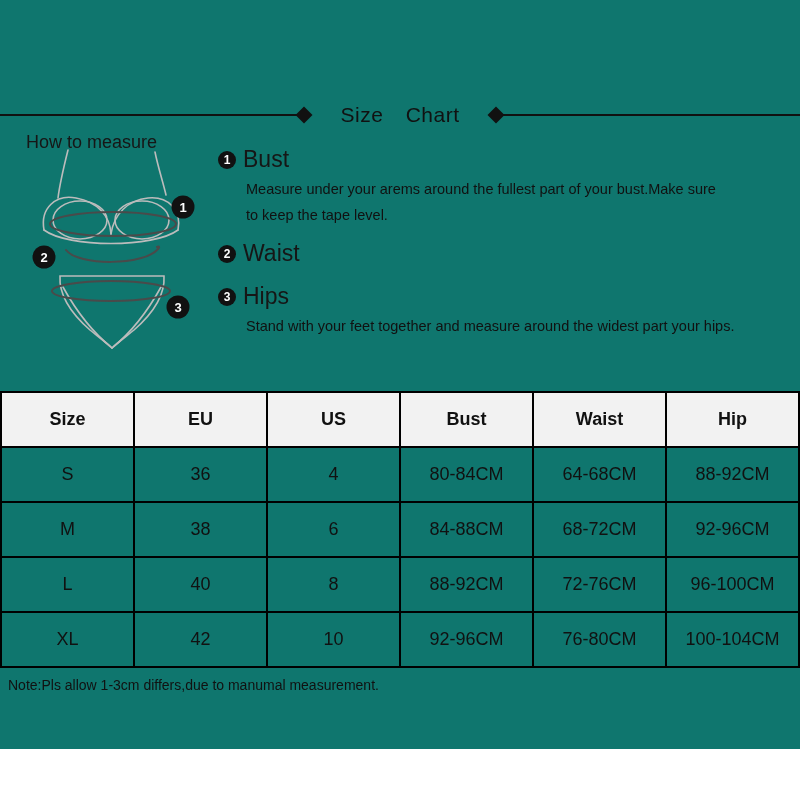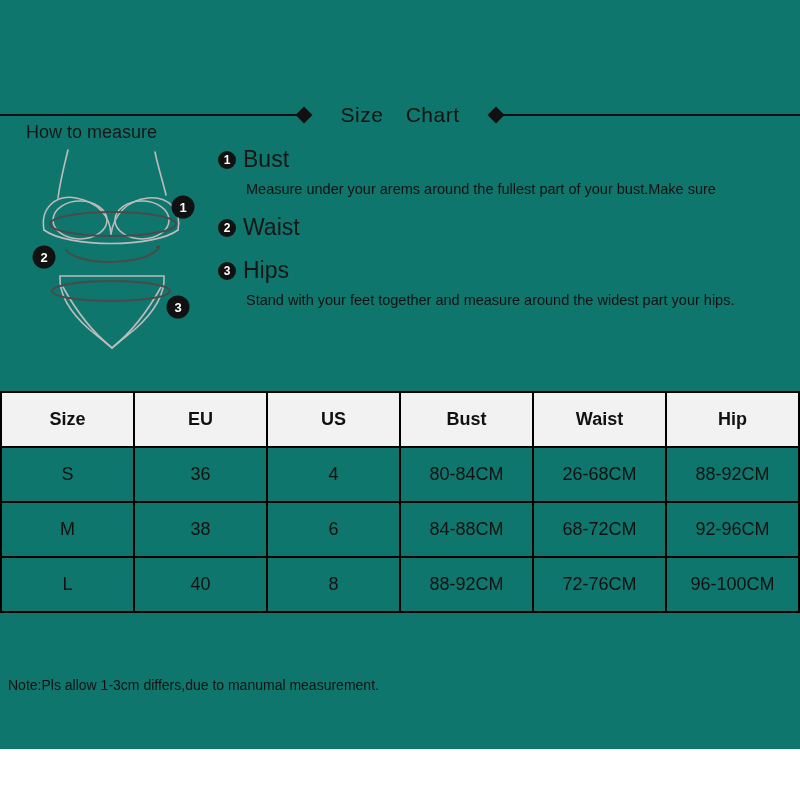--- a/index.html
+++ b/index.html
@@ -9,21 +9,21 @@
     font-family:"Liberation Sans", sans-serif; color:#111111; overflow:hidden;
   }
 
   
   .title-row { position:absolute; top:103px; left:0; right:0; display:flex; align-items:center; }
   .rule { flex:1; height:2px; background:#111111; }
   .diamond { width:12px; height:12px; background:#111111; transform:rotate(45deg); flex:0 0 auto; }
   .title-text { font-size:21px; padding:0 30px; word-spacing:16px; letter-spacing:0.5px; color:#111111; white-space:nowrap; }
 
   
-  .how-heading { position:absolute; left:26px; top:122px; font-size:18px; color:#161616; }
+  .how-heading { position:absolute; left:26px; top:132px; font-size:18px; color:#161616; }
   .illustration { position:absolute; left:18px; top:146px; }
 
   .steps { position:absolute; left:218px; top:146px; width:566px; }
   .step-head { display:flex; align-items:center; gap:7px; }
   .badge {
     width:18px; height:18px; border-radius:50%; background:#111111; color:#ffffff;
     font-size:12px; font-weight:bold; display:flex; align-items:center; justify-content:center;
     flex:0 0 auto; line-height:1;
   }
   .step-name { font-size:23px; color:#161616; }
@@ -98,20 +98,21 @@
 
   <div class="steps">
 
     <div class="step step1">
       <div class="step-head">
         <span class="badge">1</span>
         <span class="step-name">Bust</span>
       </div>
       <div class="step-desc">
         <div>Measure under your arems around the fullest part of your bust.Make sure</div>
+        <div>to keep the tape level.</div>
       </div>
     </div>
 
     <div class="step step2">
       <div class="step-head">
         <span class="badge">2</span>
         <span class="step-name">Waist</span>
       </div>
     </div>
 
@@ -137,37 +138,45 @@
         <th>Waist</th>
         <th>Hip</th>
       </tr>
     </thead>
     <tbody>
       <tr>
         <td>S</td>
         <td>36</td>
         <td>4</td>
         <td>80-84CM</td>
-        <td>26-68CM</td>
+        <td>64-68CM</td>
         <td>88-92CM</td>
       </tr>
       <tr>
         <td>M</td>
         <td>38</td>
         <td>6</td>
         <td>84-88CM</td>
         <td>68-72CM</td>
         <td>92-96CM</td>
       </tr>
       <tr>
         <td>L</td>
         <td>40</td>
         <td>8</td>
         <td>88-92CM</td>
         <td>72-76CM</td>
         <td>96-100CM</td>
       </tr>
+      <tr>
+        <td>XL</td>
+        <td>42</td>
+        <td>10</td>
+        <td>92-96CM</td>
+        <td>76-80CM</td>
+        <td>100-104CM</td>
+      </tr>
     </tbody>
   </table>
 
   <div class="note">Note:Pls allow 1-3cm differs,due to manumal measurement.</div>
 
 </div>
 
 </body></html>

